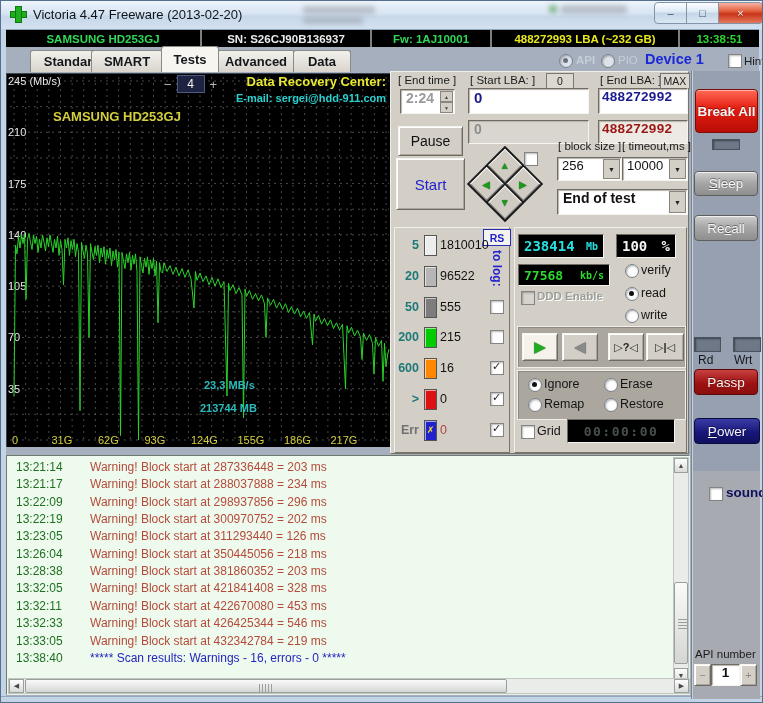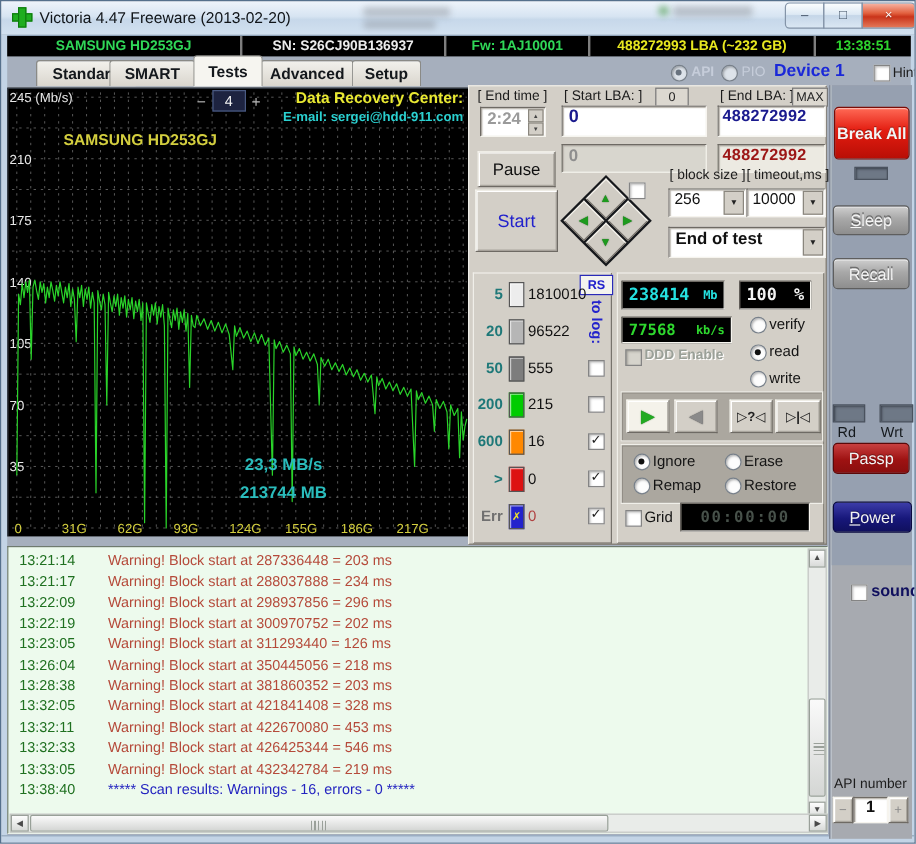--- a/index.html
+++ b/index.html
@@ -39,21 +39,21 @@
   #graph{left:5px;top:72px;width:384px;height:374px;background:#000;
     box-shadow:inset 1px 1px 0 #3c4450;}
   #graph svg{position:absolute;left:0;top:0;}
   #zoomctl{left:158px;top:2px;display:flex;align-items:center;gap:5px;font-size:13px;color:#b8b8b8;}
   #zoom-val{width:26px;height:16px;background:#1d2340;border:1px solid #4a5a82;color:#f4f4f4;
     font-size:12px;display:flex;align-items:center;justify-content:center;}
   #drc{right:4px;top:1px;text-align:right;line-height:1.3;font-weight:bold;}
   #drc .l1{font-size:13px;color:#e8e832;}
   #drc .l2{font-size:11px;color:#2ad0d0;}
   #graph-model{left:47px;top:36px;font-size:13px;font-weight:bold;color:#d3ce3e;}
-  .gnote{font-size:14px;color:#2abcbc;font-weight:bold;}
+  .gnote{font-size:11px;color:#2abcbc;font-weight:bold;}
   
   #panel{left:389px;top:70px;width:299px;height:383px;background:#d3cfc7;
     border:1px solid;border-color:#f0efe9 #77736c #77736c #f0efe9;box-sizing:border-box;}
   .lbl{font-size:11.5px;color:#1c1c1c;white-space:nowrap;}
   .mini-btn{background:#dcd8d0;border:1px solid #777;font-size:10.5px;color:#222;
     display:flex;align-items:center;justify-content:center;}
   .btn3d{background:#d3cfc7;border:1px solid;border-color:#f6f4ee #6e6a64 #6e6a64 #f6f4ee;
     box-shadow:inset 1px 1px 0 #fff,inset -1px -1px 0 #aaa69e;
     display:flex;align-items:center;justify-content:center;}
   .field{background:#fff;border:1px solid;border-color:#6e6a64 #f6f4ee #f6f4ee #6e6a64;
@@ -174,21 +174,21 @@
     <div class="info-cell" style="width:120px;color:#30d858;">Fw: 1AJ10001</div>
     <div class="info-cell" style="width:188px;color:#e8e820;">488272993 LBA (~232 GB)</div>
     <div class="info-cell" style="width:79px;color:#2ed42e;border-right:none;">13:38:51</div>
   </div>
 
   <div id="tabs">
       <div class="tab" style="left: 8px; width: 82px; margin-left: 21px;">Standard</div>
       <div class="tab" style="left: 90px; width: 70px;">SMART</div>
       <div class="tab active" style="left: 160px; width: 56px;">Tests</div>
       <div class="tab" style="left: 216px; width: 76px;">Advanced</div>
-      <div class="tab" style="left: 292px; width: 56px;">Setup</div>
+      <div class="tab" style="left: 292px; width: 56px;">Data</div>
     </div>
   <span class="abs radio dis sel" style="left:558px;top:53px;"></span>
   <span class="abs lbl" style="left:575px;top:53px;color:#c6cdda;font-weight:bold;">API</span>
   <span class="abs radio dis" style="left:600px;top:53px;"></span>
   <span class="abs lbl" style="left:617px;top:53px;color:#c6cdda;font-weight:normal;">PIO</span>
   <span class="abs" style="left:644px;top:50px;font-size:14.5px;font-weight:bold;color:#1a28d8;">Device 1</span>
   <span class="abs cb" style="left:727px;top:53px;"></span>
   <span class="abs lbl" style="left:743px;top:54px;">Hints</span>
 
   <div class="abs" id="graph">

